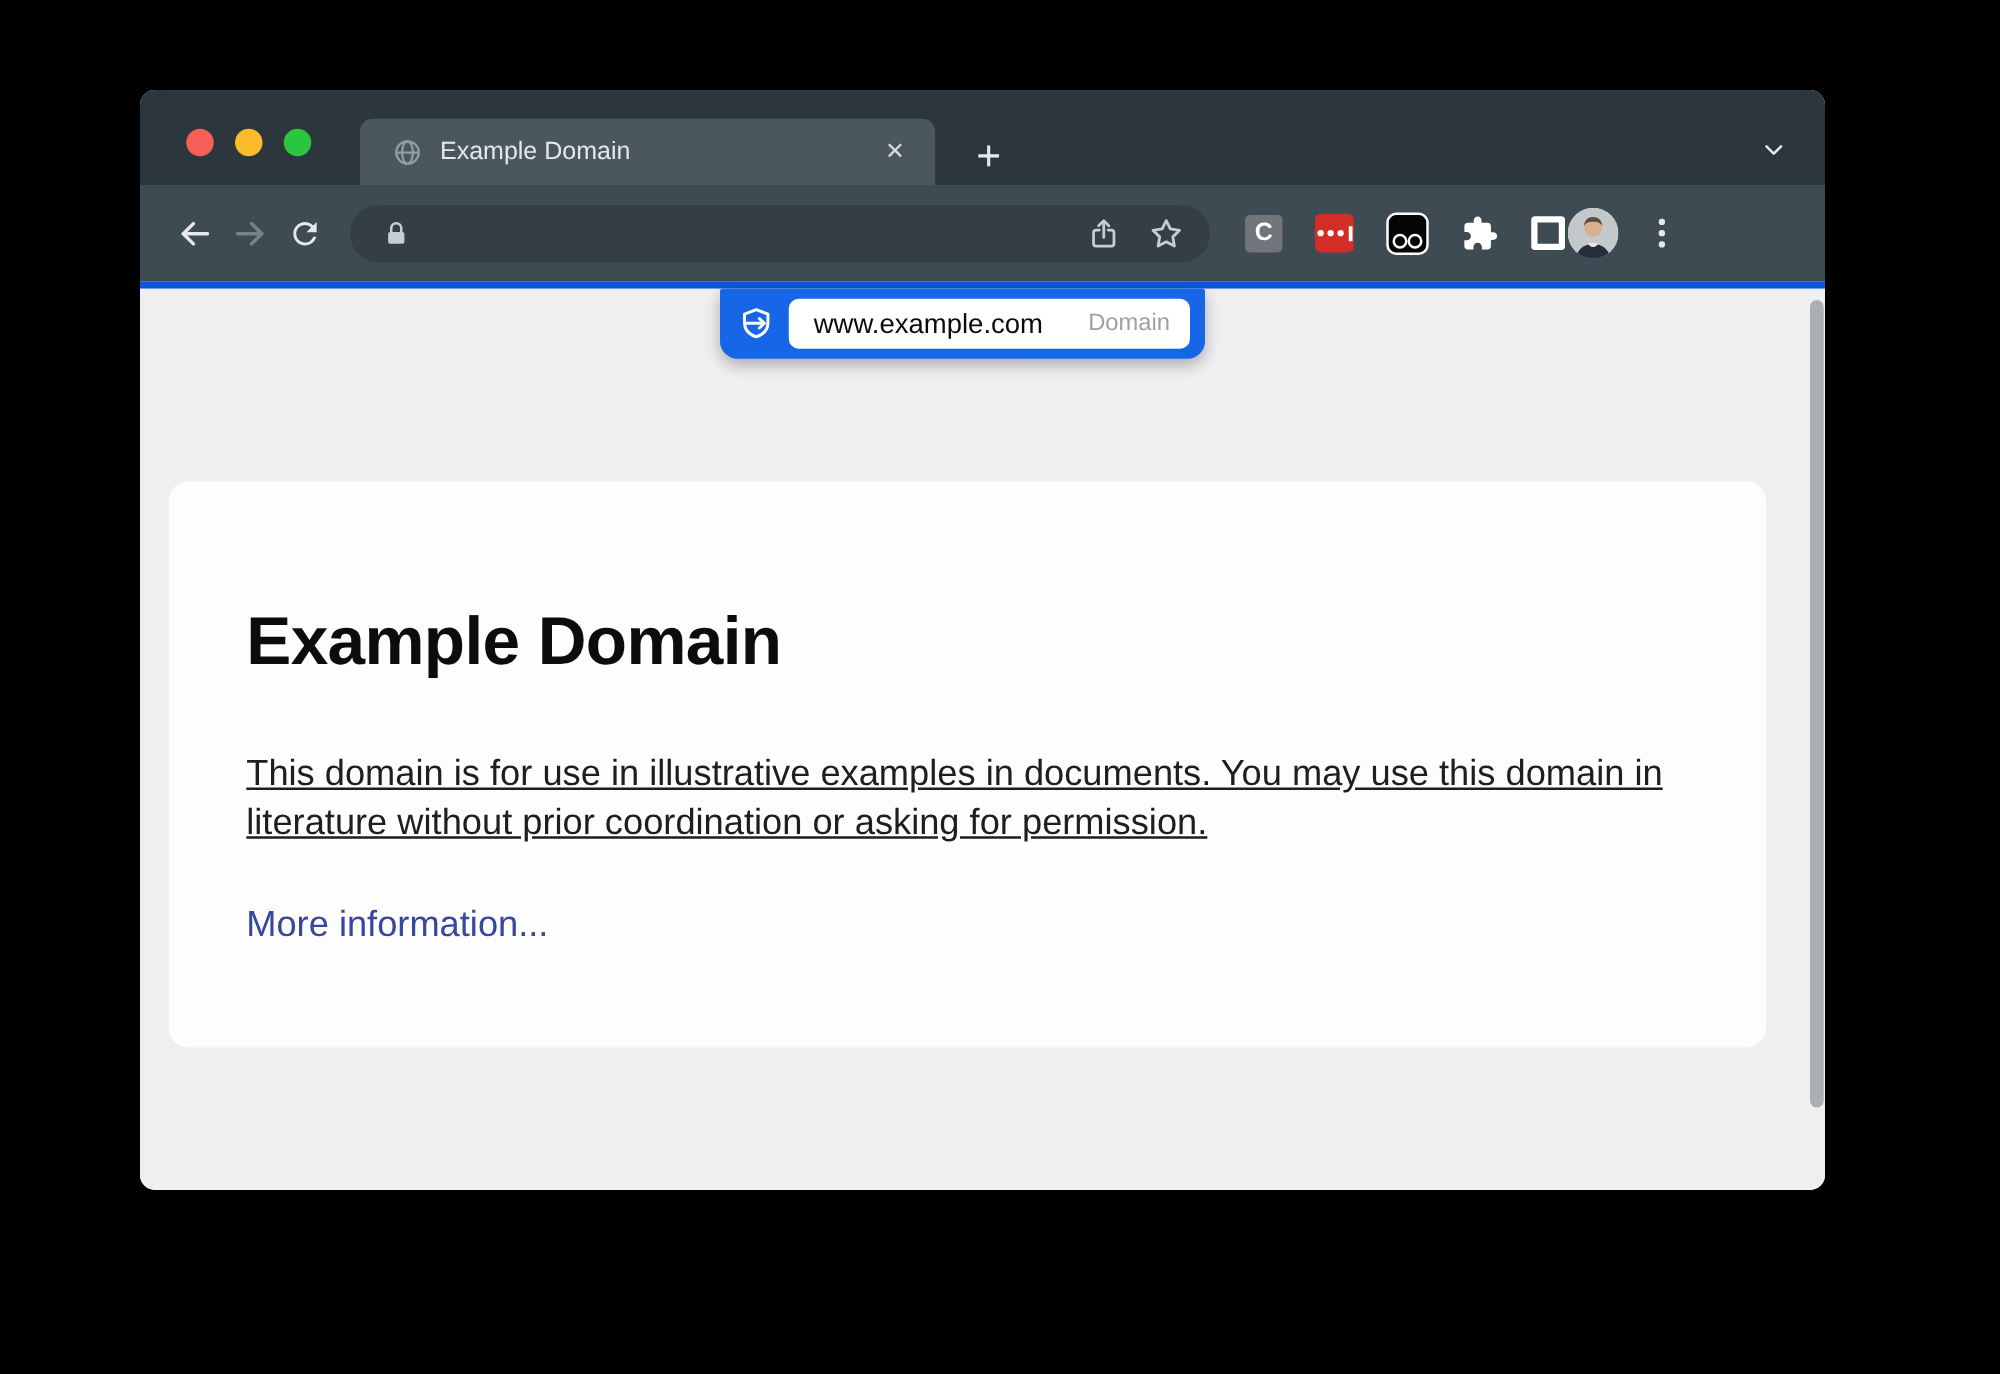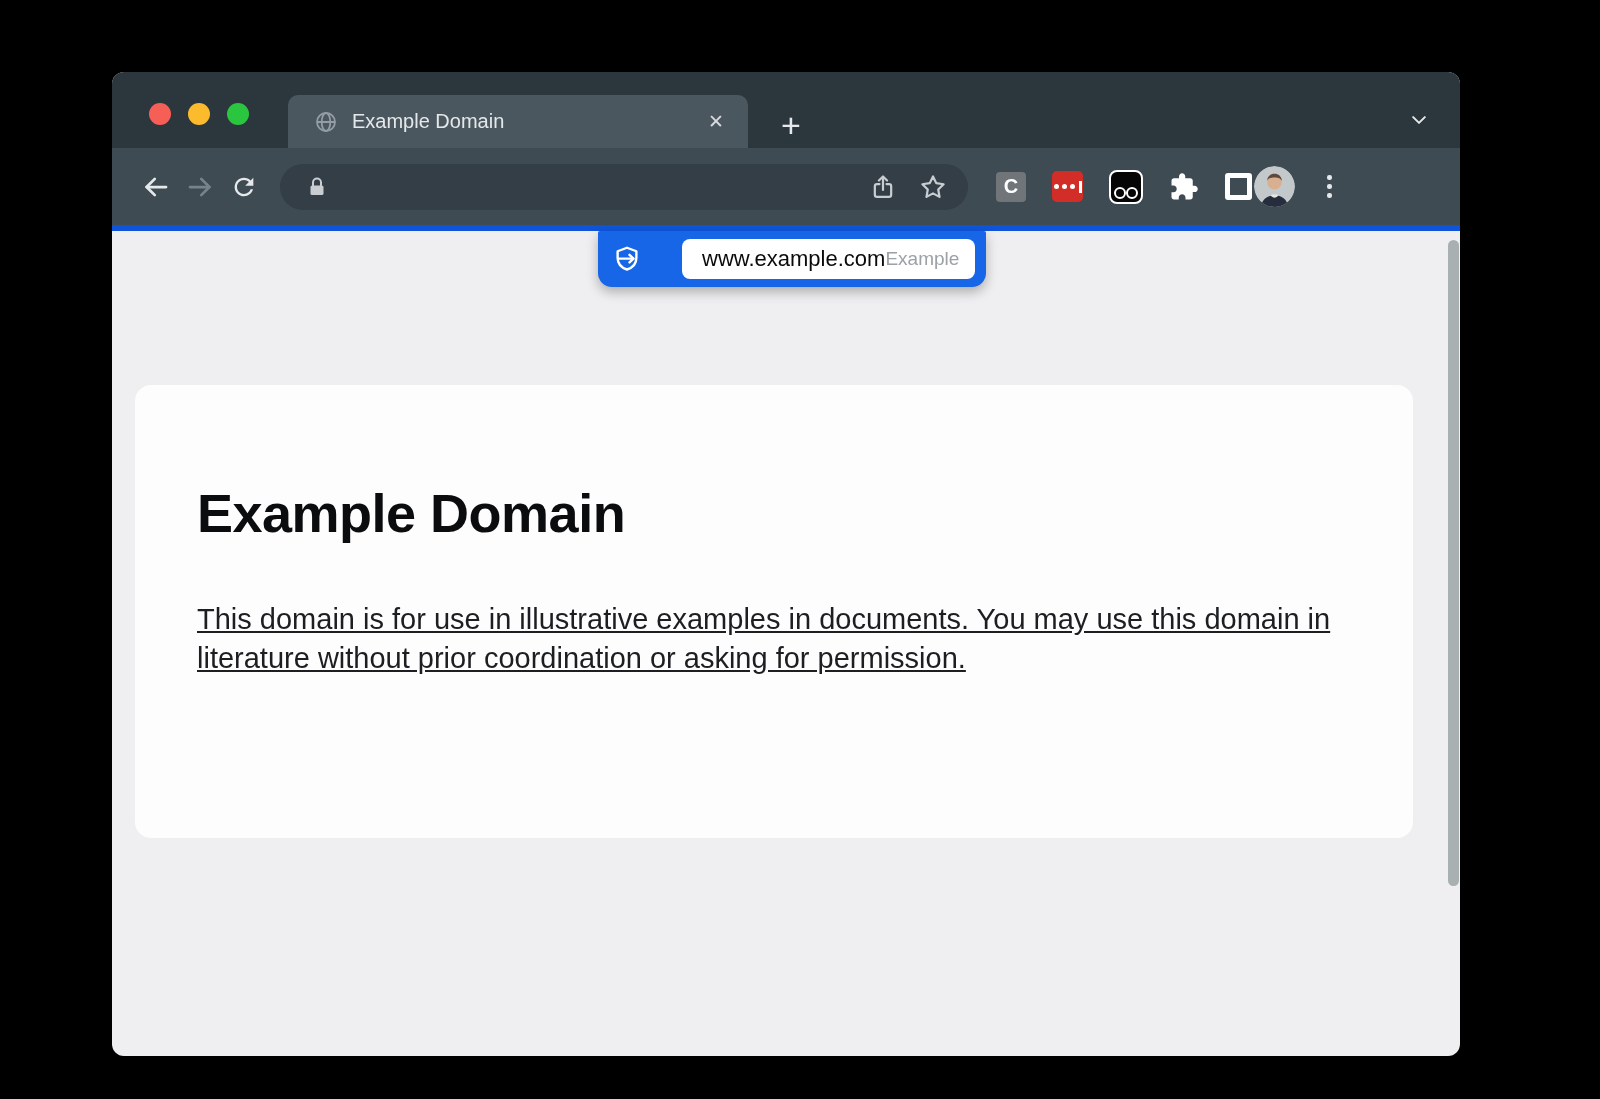--- a/index.html
+++ b/index.html
@@ -2,21 +2,21 @@
 <html><head>
 <meta charset="utf-8">
 <style>
   * { margin:0; padding:0; box-sizing:border-box; }
   html,body { background:#000; }
   .canvas {
     position:relative; width:1600px; height:1099px; background:#000;
     font-family:"Liberation Sans", sans-serif; overflow:hidden;
   }
   .window {
-    position:absolute; left:112px; top:72px; width:1348px; height:984px;
+    position:absolute; left:112px; top:72px; width:1348px; height:880px;
     border-radius:12px; overflow:hidden; background:#EFEFF1;
   }
 
   
   .tabstrip { position:relative; height:76px; background:#2B363D; }
   .traffic { position:absolute; left:37px; top:31px; display:flex; gap:17px; }
   .tl { width:22px; height:22px; border-radius:50%; }
   .tl.red { background:#F65F56; }
   .tl.yellow { background:#FCBB2D; }
   .tl.green { background:#2BC63F; }
@@ -77,25 +77,24 @@
   .ext-panel { width:27px; height:27px; border:5px solid #fff; border-radius:3px; background:transparent; }
   .avatar { width:41px; height:41px; border-radius:50%; overflow:hidden; margin-left:2px; flex:0 0 auto; }
   .menu-dots { display:flex; flex-direction:column; gap:4.5px; margin-left:26px; padding:6px; }
   .menu-dots i { width:4.5px; height:4.5px; border-radius:50%; background:#E6E9EB; }
 
   
   .blueline { height:6px; background:#0E55DC; }
   .content { position:relative; height:721px; background:#EFEFF1; }
 
   .pill {
-    position:absolute; left:486px; top:0; width:388px; height:56px;
+    position:absolute; left:464px; top:0; width:388px; height:56px;
     background:#1766E8; border-radius:2px 2px 14px 14px;
     display:flex; align-items:center;
     box-shadow:0 5px 12px rgba(0,0,0,0.28);
-    gap:29px;
   }
   .pill .shield { width:30px; height:30px; margin-left:14px; flex:0 0 auto; }
   .pill-field {
     flex:1; height:40px; margin:0 12px 0 11px; background:#fff; border-radius:8px;
     display:flex; align-items:center; padding:0 16px 0 20px;
   }
   .pill-field .host { font-size:22px; color:#0B0B0C; white-space:nowrap; }
   .pill-field .expand { margin-left:auto; font-size:19px; color:#9CA1A7; white-space:nowrap; }
 
   .card {
@@ -246,26 +245,27 @@
       <div class="pill">
         <span class="shield">
           <svg viewBox="0 0 24 24" width="30" height="30" fill="none" stroke="#FFFFFF" stroke-width="1.9" stroke-linecap="round" stroke-linejoin="round">
             <path d="M12 3l7.5 2.8v5.4c0 4.7-3.2 7.8-7.5 9.2-4.3-1.4-7.5-4.5-7.5-9.2V5.8L12 3z"></path>
             <path d="M5.5 11.7h11.5"></path>
             <path d="M14 8.7l3.2 3-3.2 3"></path>
           </svg>
         </span>
         <div class="pill-field">
           <span class="host">www.example.com</span>
-          <span class="expand">Example</span>
+          <span class="expand">Domain</span>
         </div>
       </div>
 
       <div class="card">
         <h1>Example Domain</h1>
         <p>This domain is for use in illustrative examples in documents. You may use this domain in literature without prior coordination or asking for permission.</p>
+        <a class="morelink">More information...</a>
       </div>
 
       <div class="scroll-thumb"></div>
     </div>
 
   </div>
 </div>
 
 </body></html>

